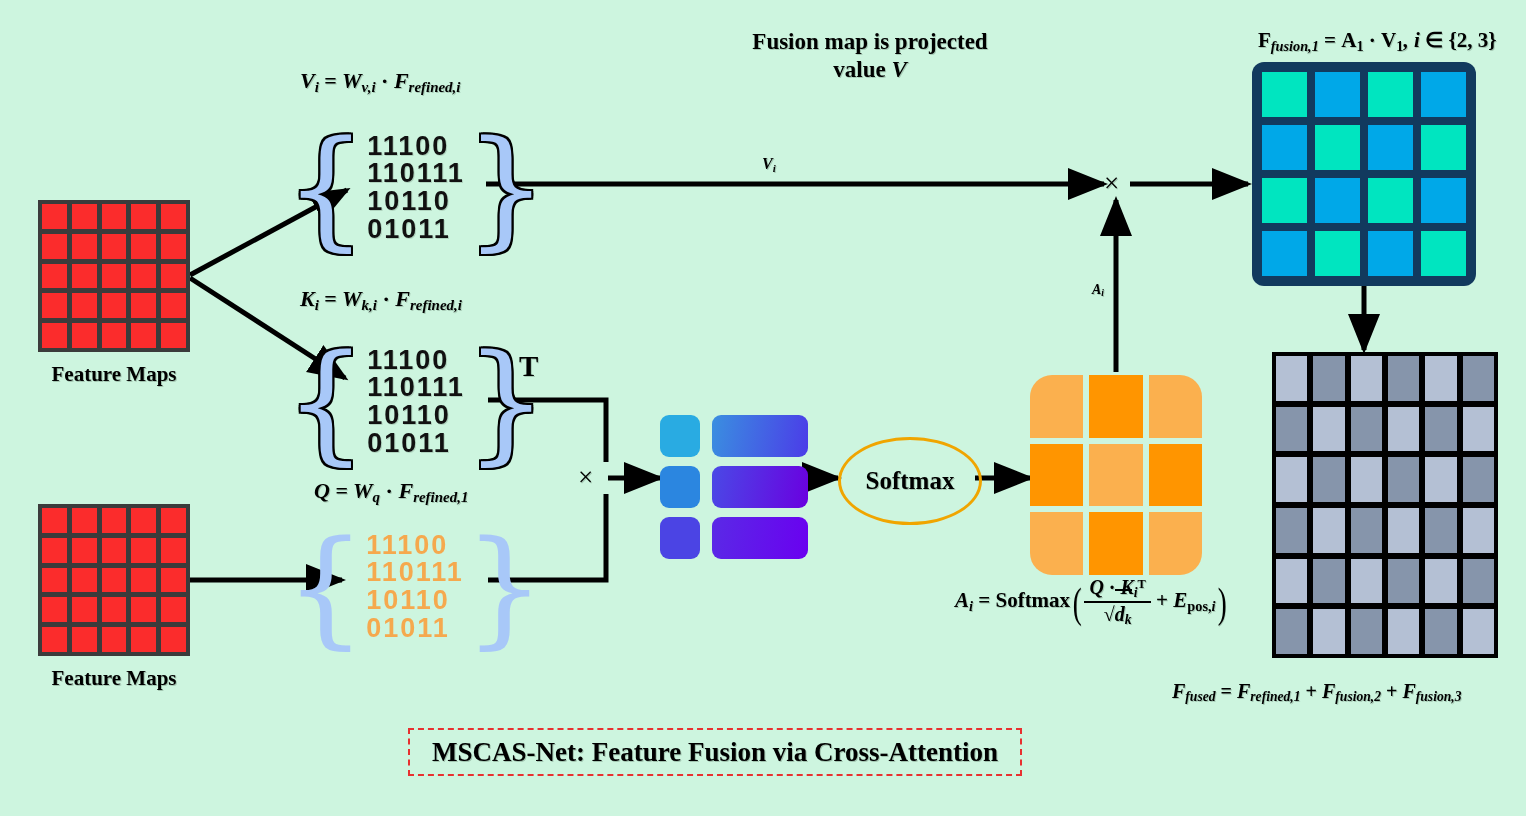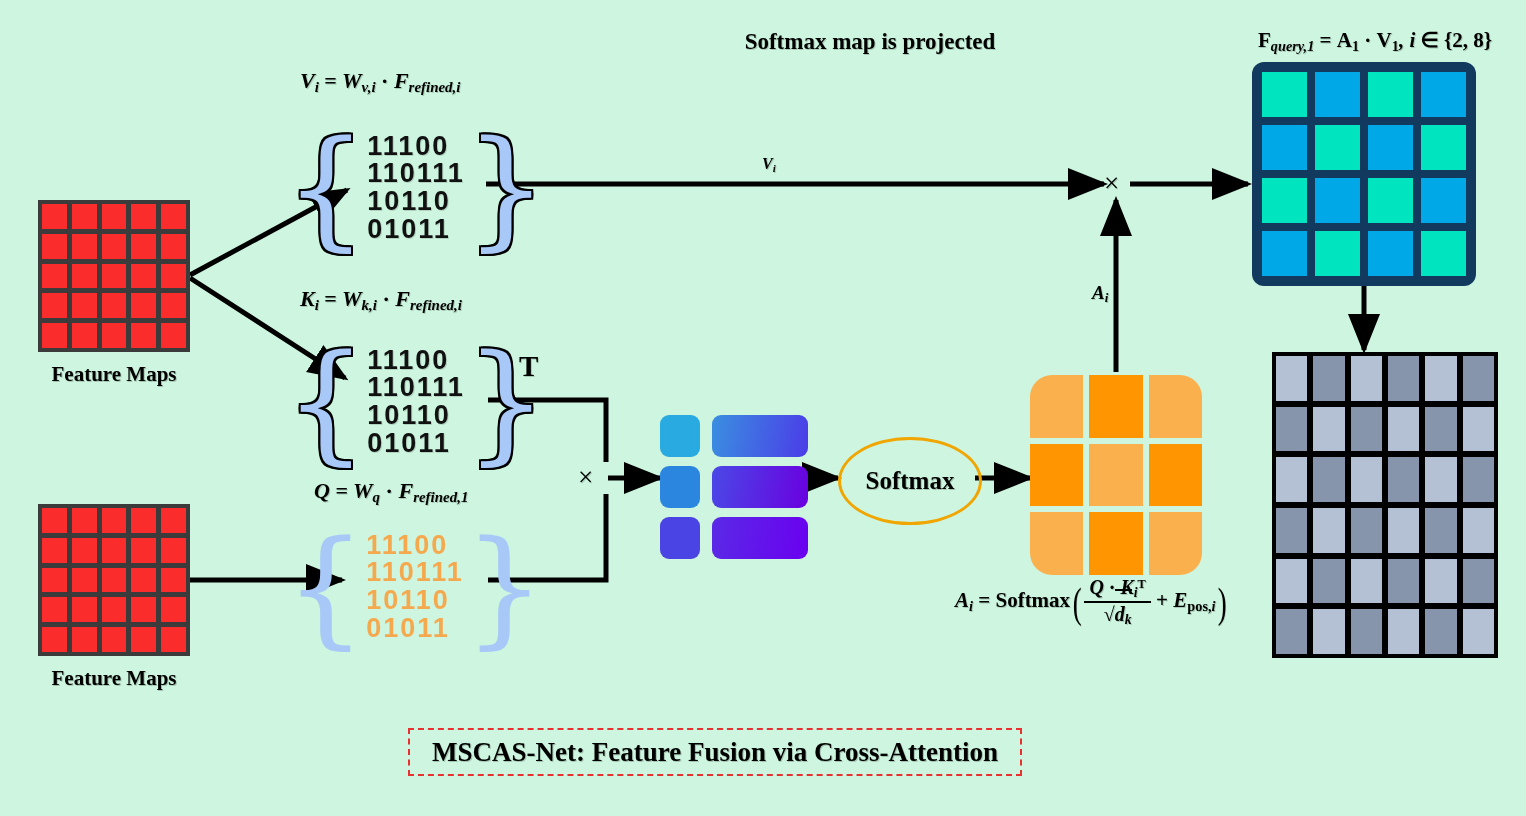--- a/index.html
+++ b/index.html
@@ -169,21 +169,24 @@
     <path d="M790,478 L838,478" stroke="#000" stroke-width="5" fill="none" marker-end="url(#ah)"></path>
 
     <path d="M975,478 L1030,478" stroke="#000" stroke-width="5" fill="none" marker-end="url(#ah)"></path>
 
     <path d="M1116,372 L1116,200" stroke="#000" stroke-width="5" fill="none" marker-end="url(#ah)"></path>
 
     <path d="M1364,286 L1364,350" stroke="#000" stroke-width="5" fill="none" marker-end="url(#ah)"></path>
   </svg>
 
   <div class="abs plain" style="left:730px;top:28px;width:280px;text-align:center;font-size:23px;line-height:1.22;">
-    <div>Softmax map is projected</div>
+    <div>Fusion map is projected</div>
+    <div>
+      <span>value </span><span class="it">V</span>
+    </div>
   </div>
 
   <div class="abs fmap" style="left:38px;top:200px;width:152px;height:152px;grid-template-columns:repeat(5,1fr);grid-template-rows:repeat(5,1fr);">
     <i></i>
       <i></i>
       <i></i>
       <i></i>
       <i></i>
     <i></i>
       <i></i>
@@ -278,21 +281,21 @@
     </span>
     <span class="brace light" style="font-size:128px;">}</span>
   </div>
 
   <div class="abs eq" style="left:762px;top:155px;font-size:16px;">
     <span>V</span><sub>i</sub>
   </div>
   <div class="abs plain" style="left:519px;top:350px;font-size:29px;">
     <span>T</span>
   </div>
-  <div class="abs eq" style="left:1092px;top:282px;font-size:19px;">
+  <div class="abs eq" style="left:1092px;top:282px;font-size:14px;">
     <span>A</span><sub>i</sub>
   </div>
   <div class="abs plain" style="left:1104px;top:168px;font-size:27px;font-weight:400;">
     <span>×</span>
   </div>
   <div class="abs plain" style="left:578px;top:462px;font-size:27px;font-weight:400;">
     <span>×</span>
   </div>
 
   <div class="abs qk" style="left:660px;top:415px;">
@@ -318,21 +321,21 @@
     <b class="bl" style="background:#fbb04e;"></b>
     <b style="background:#ff9500;"></b>
     <b class="br" style="background:#fbb04e;"></b>
   </div>
 
   <div class="abs eq" style="left:955px;top:576px;font-size:21px;">
     A<sub>i</sub> <span class="up">=</span> <span class="up" style="font-weight:bold;">Softmax</span><span class="paren">(</span><span class="frac" style="font-size:.95em;"><span class="num">Q <span class="up">·</span> K<sub>i</sub><sup class="up">T</sup></span><span class="den"><span class="sqrt">√</span><span class="ovl">d<sub>k</sub></span></span></span> <span class="up">+</span> E<sub class="up">pos,<span class="it">i</span></sub><span class="paren">)</span>
   </div>
 
   <div class="abs eq" style="left:1258px;top:28px;font-size:21px;">
-    <span class="up">F</span><sub>query,1</sub> <span class="up">=</span> <span class="up">A</span><sub class="up">1</sub> <span class="up">·</span> <span class="up">V</span><sub class="up">1</sub>, i <span class="up">∈ {2, 8}</span>
+    <span class="up">F</span><sub>fusion,1</sub> <span class="up">=</span> <span class="up">A</span><sub class="up">1</sub> <span class="up">·</span> <span class="up">V</span><sub class="up">1</sub>, i <span class="up">∈ {2, 3}</span>
   </div>
 
   <div class="abs fusion" style="left:1252px;top:62px;width:224px;height:224px;">
     <b style="background:#00e5c0;"></b>
     <b style="background:#00a8e8;"></b>
     <b style="background:#00e5c0;"></b>
     <b style="background:#00a8e8;"></b>
     <b style="background:#00a8e8;"></b>
     <b style="background:#00e5c0;"></b>
     <b style="background:#00a8e8;"></b>
@@ -379,18 +382,21 @@
       <b style="background:#b4c0d4;"></b>
       <b style="background:#8695ab;"></b>
     <b style="background:#8695ab;"></b>
       <b style="background:#b4c0d4;"></b>
       <b style="background:#8695ab;"></b>
       <b style="background:#b4c0d4;"></b>
       <b style="background:#8695ab;"></b>
       <b style="background:#b4c0d4;"></b>
   </div>
 
+  <div class="abs eq" style="left:1172px;top:680px;font-size:20px;">
+    F<sub><span class="it">fused</span></sub> <span class="up">=</span> F<sub><span class="it">refined</span>,1</sub> <span class="up">+</span> F<sub><span class="it">fusion</span>,2</sub> <span class="up">+</span> F<sub><span class="it">fusion</span>,3</sub>
+  </div>
 
   <div class="abs caption" style="left:408px;top:728px;width:614px;height:48px;box-sizing:border-box;">
     <span>MSCAS-Net: Feature Fusion via Cross-Attention</span>
   </div>
 
 </div>
 
 </body></html>

